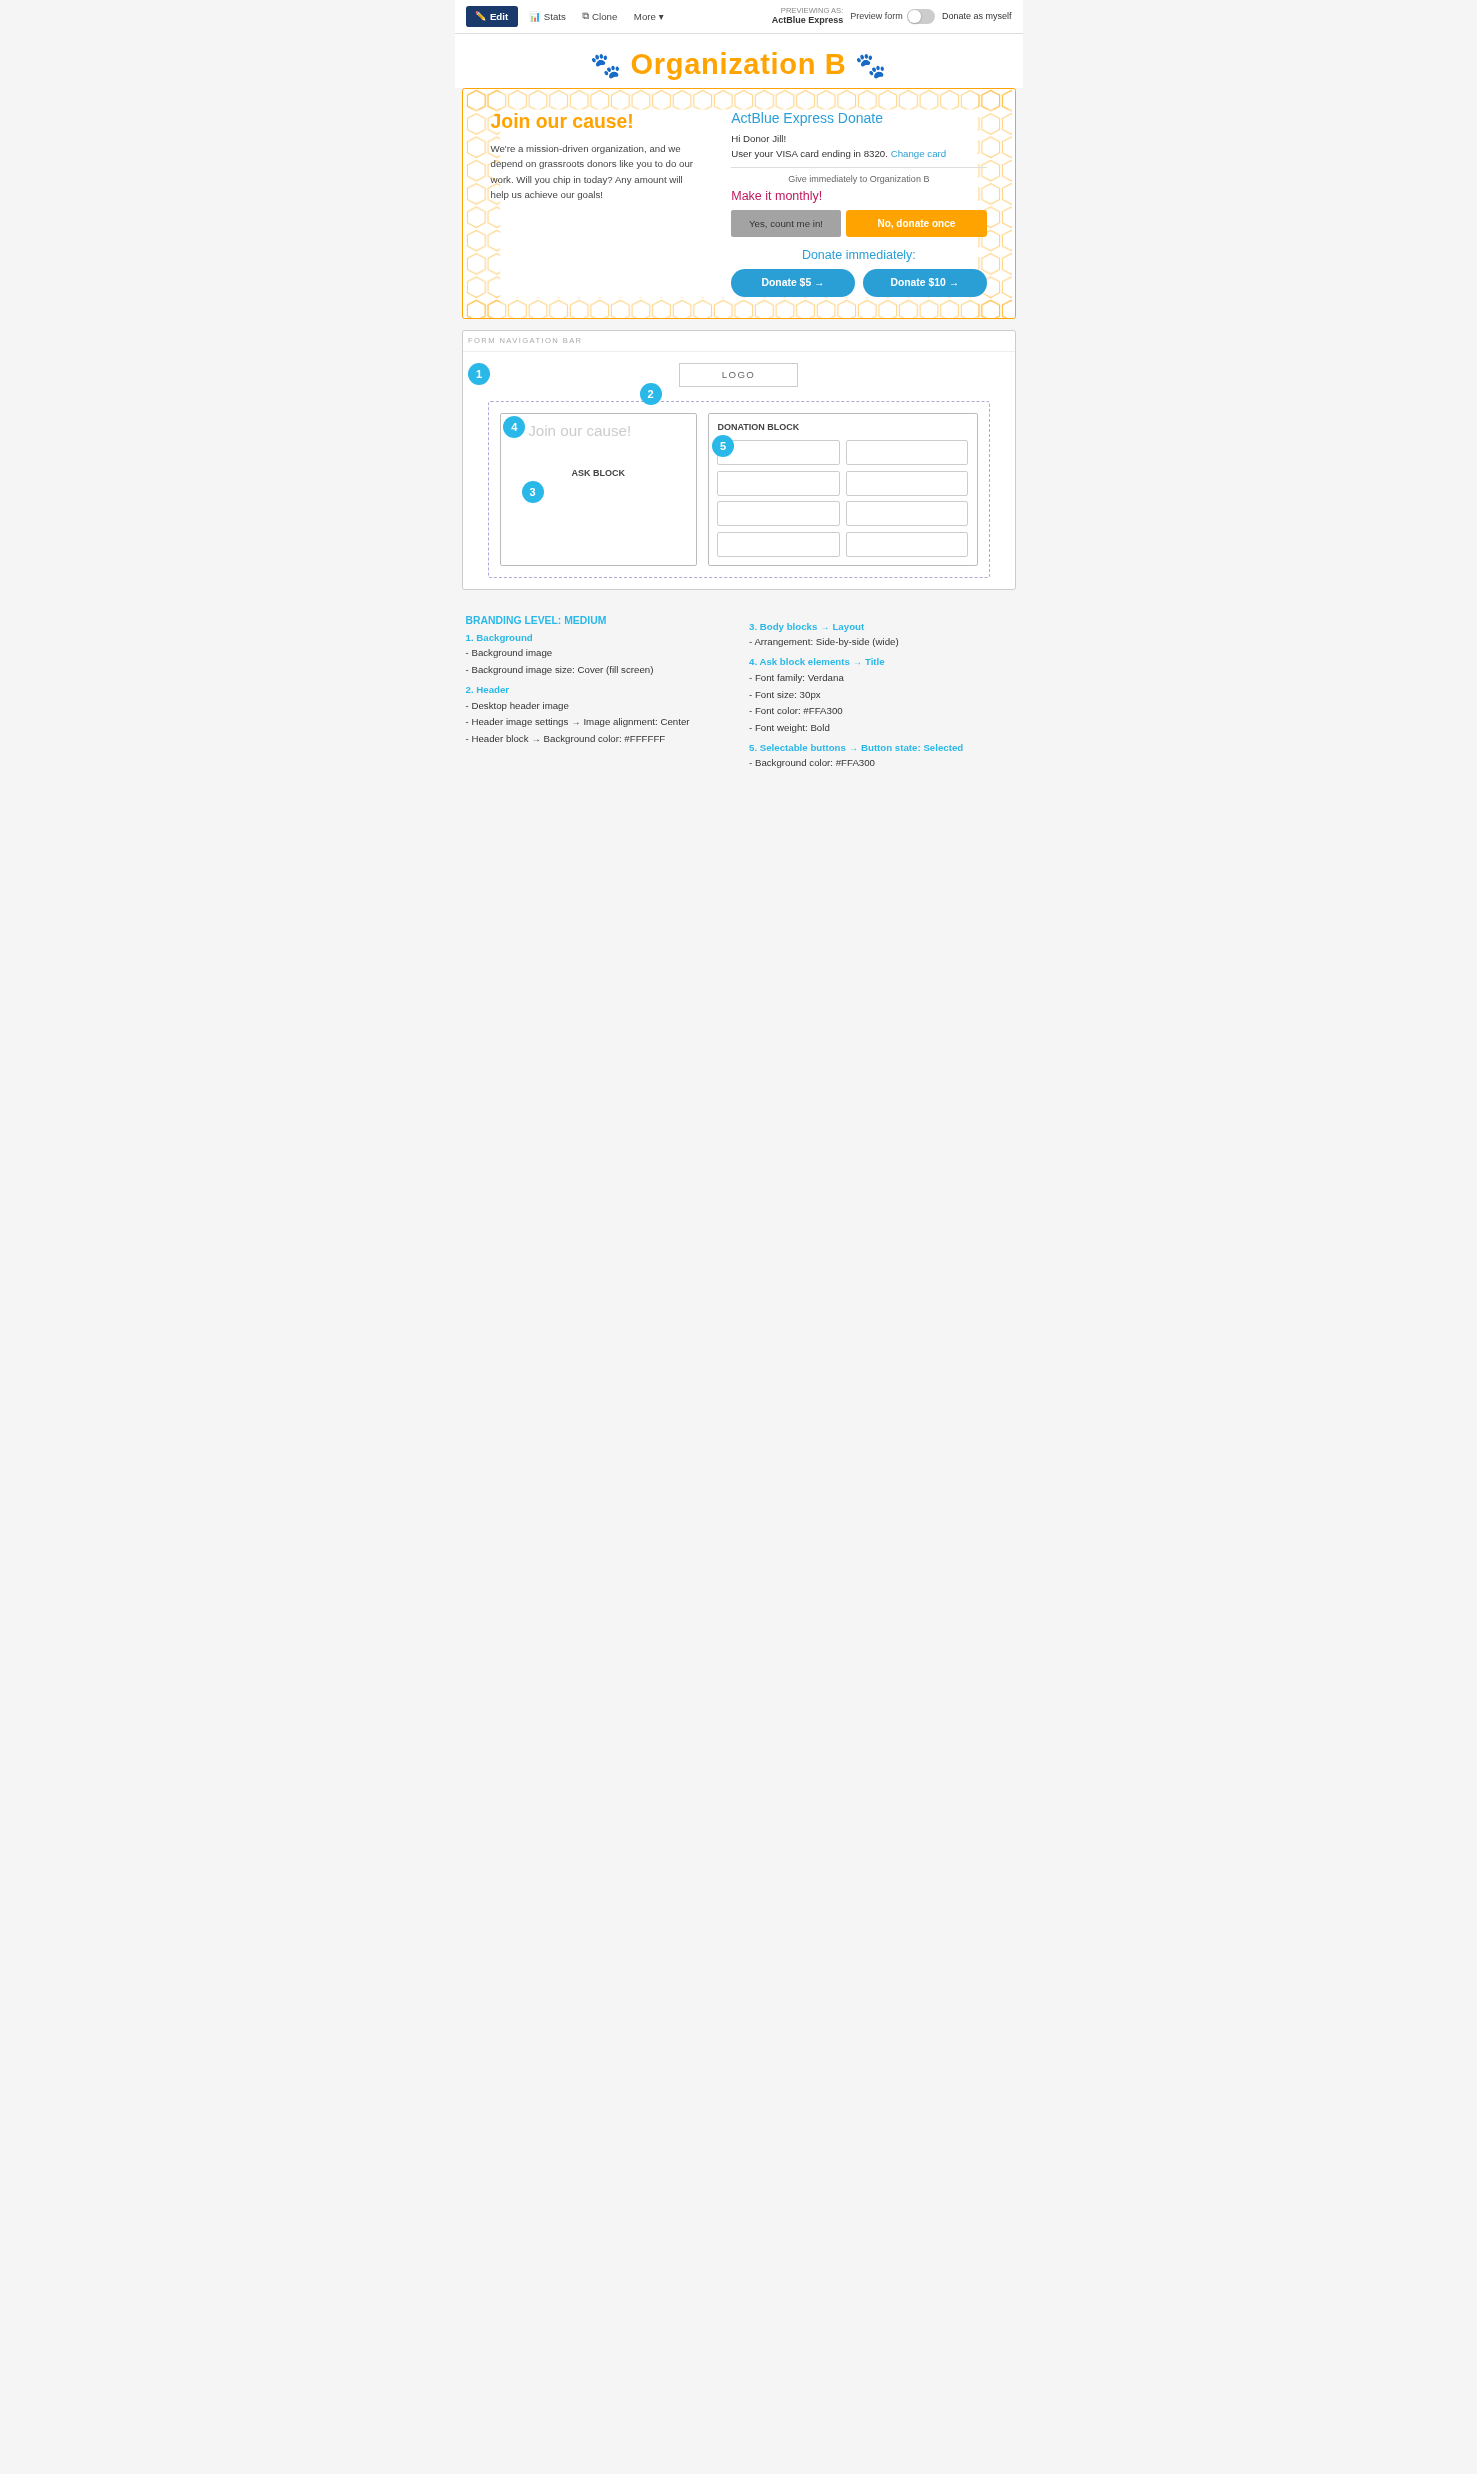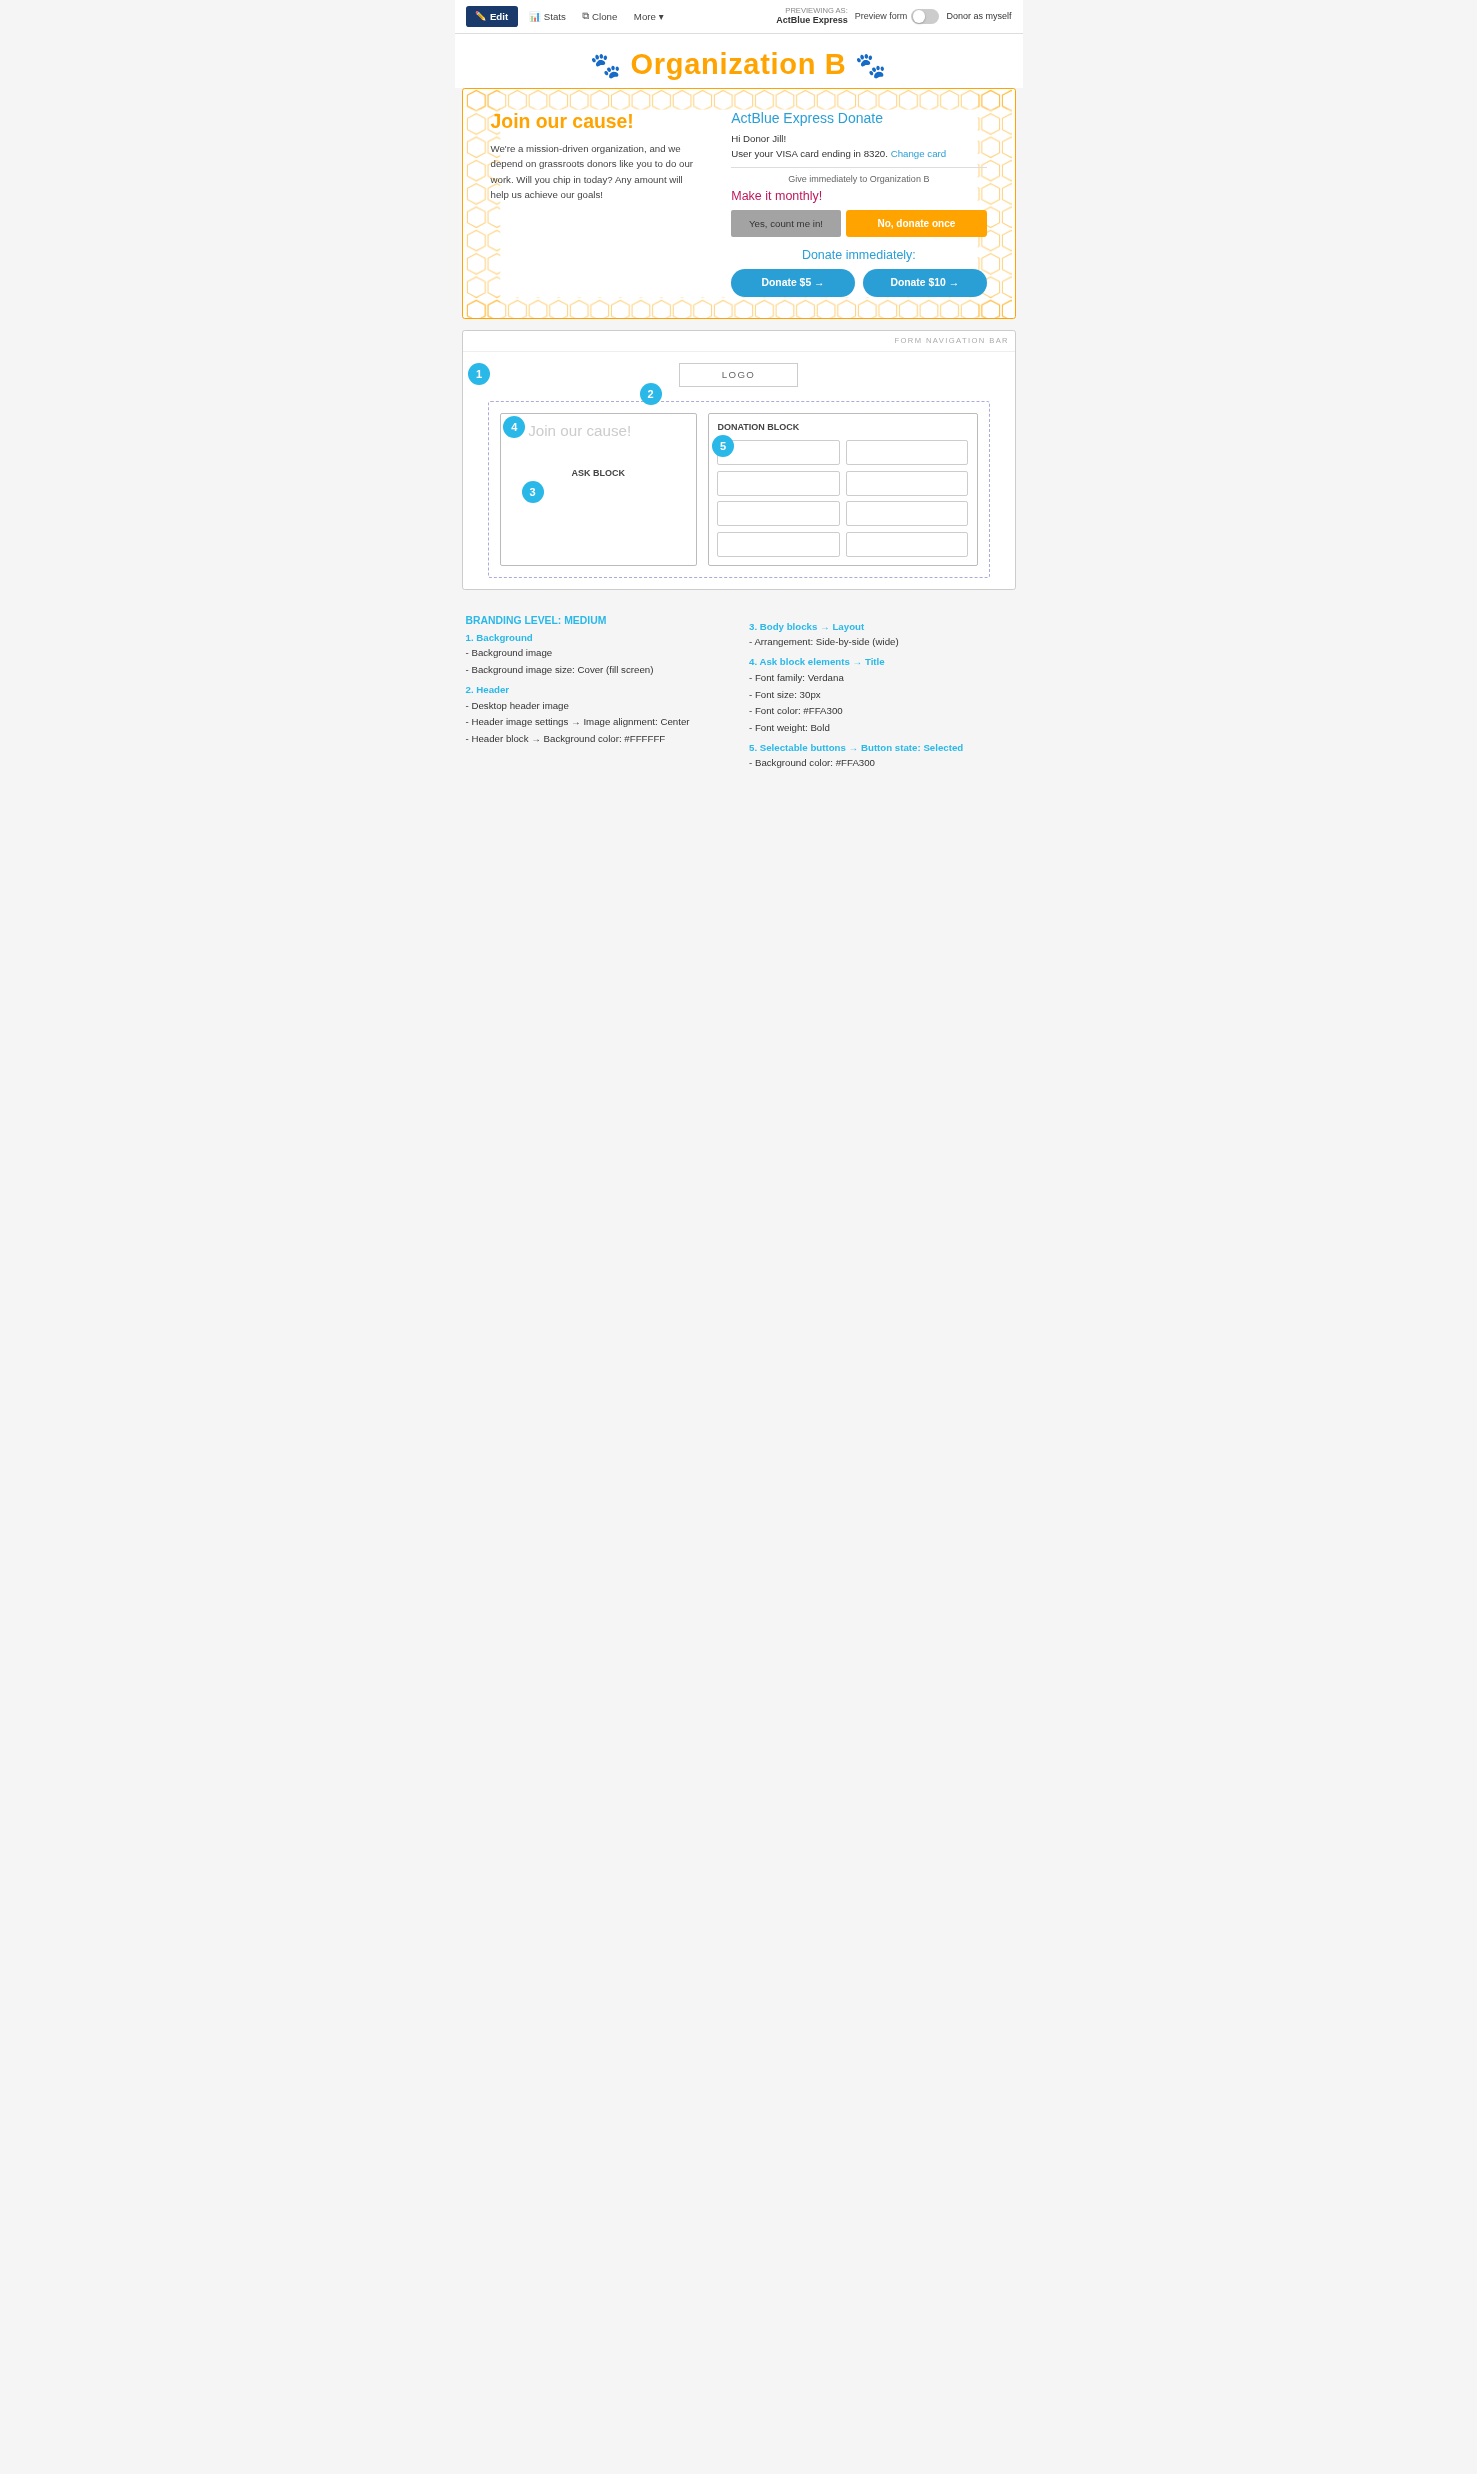--- a/index.html
+++ b/index.html
@@ -212,21 +212,21 @@
     }
 
     
     .form-nav-section {
       border: 0.7px solid #ccc;
       border-radius: 2.8px;
       margin: 0 7px 11px;
       background: #fff;
     }
     .form-nav-label {
-      text-align: right;
+      text-align: left;
       padding: 5.5px;
       font-size: 7.6px;
       color: #aaa;
       letter-spacing: 1.4px;
       text-transform: uppercase;
       border-bottom: 0.7px solid #eee;
     }
     .form-nav-body {
       padding: 11px;
       position: relative;
@@ -375,21 +375,21 @@
     <div class="previewing-label">
       <span>PREVIEWING AS:</span>
       <strong>ActBlue Express</strong>
     </div>
     <div class="toggle-switch">
       <span>Preview form</span>
       <div class="toggle">
         <div class="toggle-knob"></div>
       </div>
     </div>
-    <a href="#" class="donate-myself-link">Donor as myself</a>
+    <a href="#" class="donate-myself-link">Donate as myself</a>
   </div>
 </div>
 
 <div class="org-header">
   <div class="org-title">
     <span class="paw-icon">🐾</span>
     <span>Organization B</span>
     <span class="paw-icon">🐾</span>
   </div>
 </div>

